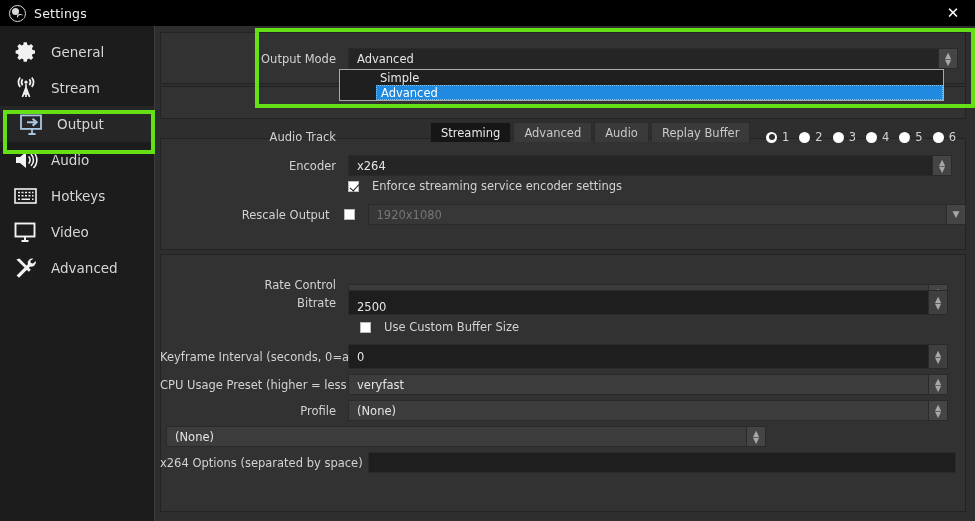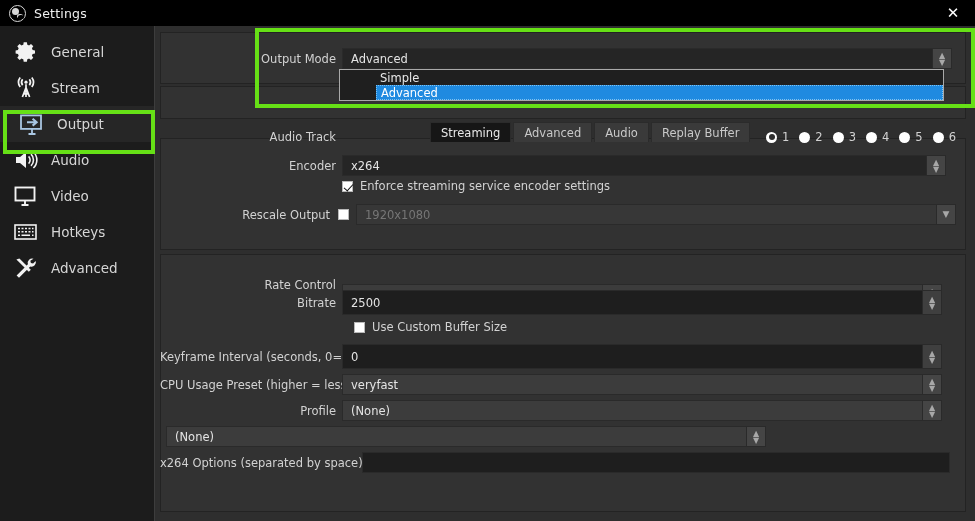--- a/index.html
+++ b/index.html
@@ -83,21 +83,21 @@
     border: 1px solid #232323;
     background: #323232;
   }
   .gb1 { left: 4px;  top: 6px;   width: 806px; height: 52px; }
   .gb2 { left: 4px;  top: 60px;  width: 806px; height: 33px; }
   .gb3 { left: 4px;  top: 112px; width: 806px; height: 112px; }
   .gb4 { left: 4px;  top: 228px; width: 806px; height: 258px; }
 
   .row {
     position: absolute;
-    display: flex; align-items: center;
+    display: flex; align-items: center; gap: 6px;
   }
   .lab {
     color: #d2d2d2; font-size: 11.5px; text-align: right;
     white-space: nowrap;
   }
 
   
   .combo {
     background: #3c3c3c;
     border: 1px solid #2a2a2a;
@@ -287,38 +287,38 @@
             <path d="M18 5.2a8 8 0 010 11.6"></path>
             <path d="M20.4 3a11 11 0 010 16"></path>
           </g>
         </svg>
       </span>
       <span class="lbl">Audio</span>
     </div>
 
     <div class="side-item">
       <span class="ico">
-        <svg width="26" height="22" viewBox="0 0 26 22" fill="none" stroke="#f2f2f2" stroke-width="1.9">
-          <rect x="2.5" y="2.5" width="19" height="13"></rect>
-          <path d="M8.5 20h7M12 15.5V20"></path>
-        </svg>
-      </span>
-      <span class="lbl">Video</span>
-    </div>
-
-    <div class="side-item">
-      <span class="ico">
         <svg width="26" height="20" viewBox="0 0 26 20" fill="none" stroke="#f2f2f2" stroke-width="1.6">
           <rect x="2" y="3" width="21" height="14"></rect>
           <path d="M5 6.6h2M8.5 6.6h2M12 6.6h2M15.5 6.6h2M19 6.6h1.5
                    M5 9.8h2M8.5 9.8h2M12 9.8h2M15.5 9.8h2M19 9.8h1.5
                    M5 13.2h2M8.5 13.2h8.5M19 13.2h1.5" stroke-width="1.5"></path>
         </svg>
       </span>
       <span class="lbl">Hotkeys</span>
+    </div>
+
+    <div class="side-item">
+      <span class="ico">
+        <svg width="26" height="22" viewBox="0 0 26 22" fill="none" stroke="#f2f2f2" stroke-width="1.9">
+          <rect x="2.5" y="2.5" width="19" height="13"></rect>
+          <path d="M8.5 20h7M12 15.5V20"></path>
+        </svg>
+      </span>
+      <span class="lbl">Video</span>
     </div>
 
     <div class="side-item">
       <span class="ico">
         <svg width="26" height="24" viewBox="0 0 26 24" fill="#f2f2f2">
           <path d="M3.4 3.4l3-1 11.4 11.4-2 2L4.4 4.4z" transform="rotate(0 12 12)"></path>
           <path d="M20.5 2.8a4.4 4.4 0 00-5.6 5.4L3.6 19.4l2.4 2.4L17.3 10.5a4.4 4.4 0 005.4-5.6l-2.6 2.6-2.2-.6-.6-2.2z"></path>
         </svg>
       </span>
       <span class="lbl">Advanced</span>
@@ -400,21 +400,21 @@
         <span>CBR</span>
         <span class="spin">
           <span>▲</span>
             <span>▼</span>
         </span>
       </div>
     </div>
 
     <div class="row" style="left:4px; top:264px; width:806px;">
       <div class="lab" style="width:176px;">Bitrate</div>
-      <div class="textfield" style="width:600px; margin-left:6px; height:25px;">
+      <div class="textfield" style="width:600px; margin-left:6px; height:25px;align-items:flex-end;">
         <span>2500</span>
         <span class="spin tall">
           <span>▲</span>
             <span>▼</span>
         </span>
       </div>
     </div>
 
     <div class="row" style="left:16px; top:294px; width:806px;">
       <div style="width:182px;"></div>

